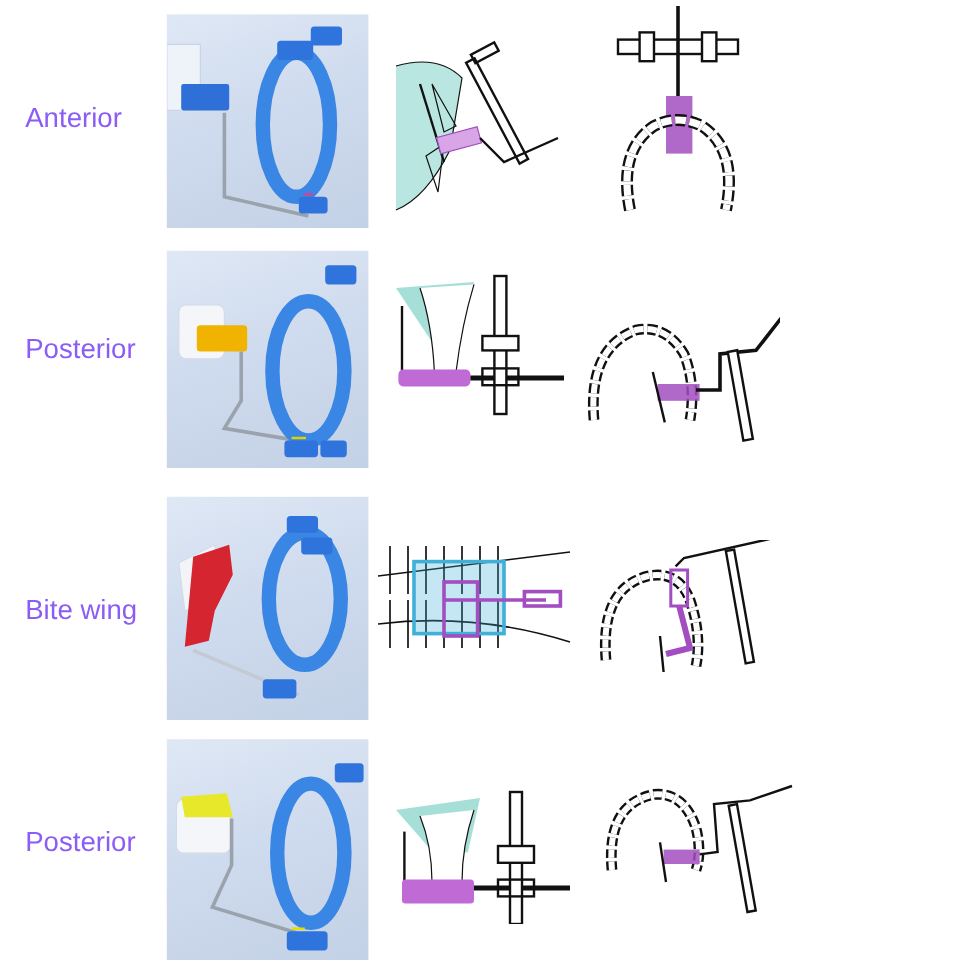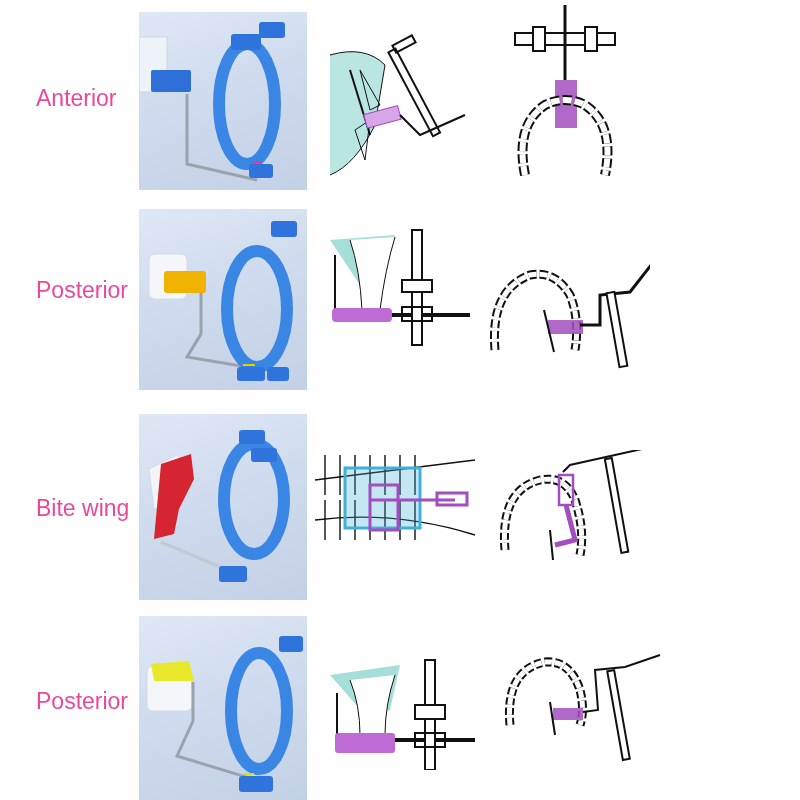--- a/index.html
+++ b/index.html
@@ -1,18 +1,18 @@
 <!DOCTYPE html>
 <html><head>
 <meta charset="utf-8">
 <style>
   html,body{margin:0;padding:0;background:#ffffff;}
   body{width:800px;height:800px;position:relative;overflow:hidden;font-family:"Liberation Sans",sans-serif;}
   .row{position:absolute;left:0;width:800px;}
-  .label{position:absolute;left:36px;font-size:23px;color:#ec4899;white-space:nowrap;}
+  .label{position:absolute;left:21px;font-size:23px;color:#8b5cf6;white-space:nowrap;}
   .photo{position:absolute;left:139px;width:168px;overflow:hidden;
          background:linear-gradient(160deg,#dfe8f5 0%,#cfdbee 45%,#c3d1e6 100%);}
   .photo svg,.diagram svg{display:block;width:100%;height:100%;}
   .diagram{position:absolute;}
 </style>
 </head>
 <body>
 
 <div class="row" style="top:0;height:200px;">
   <div class="label" style="top:85px;">Anterior</div>

